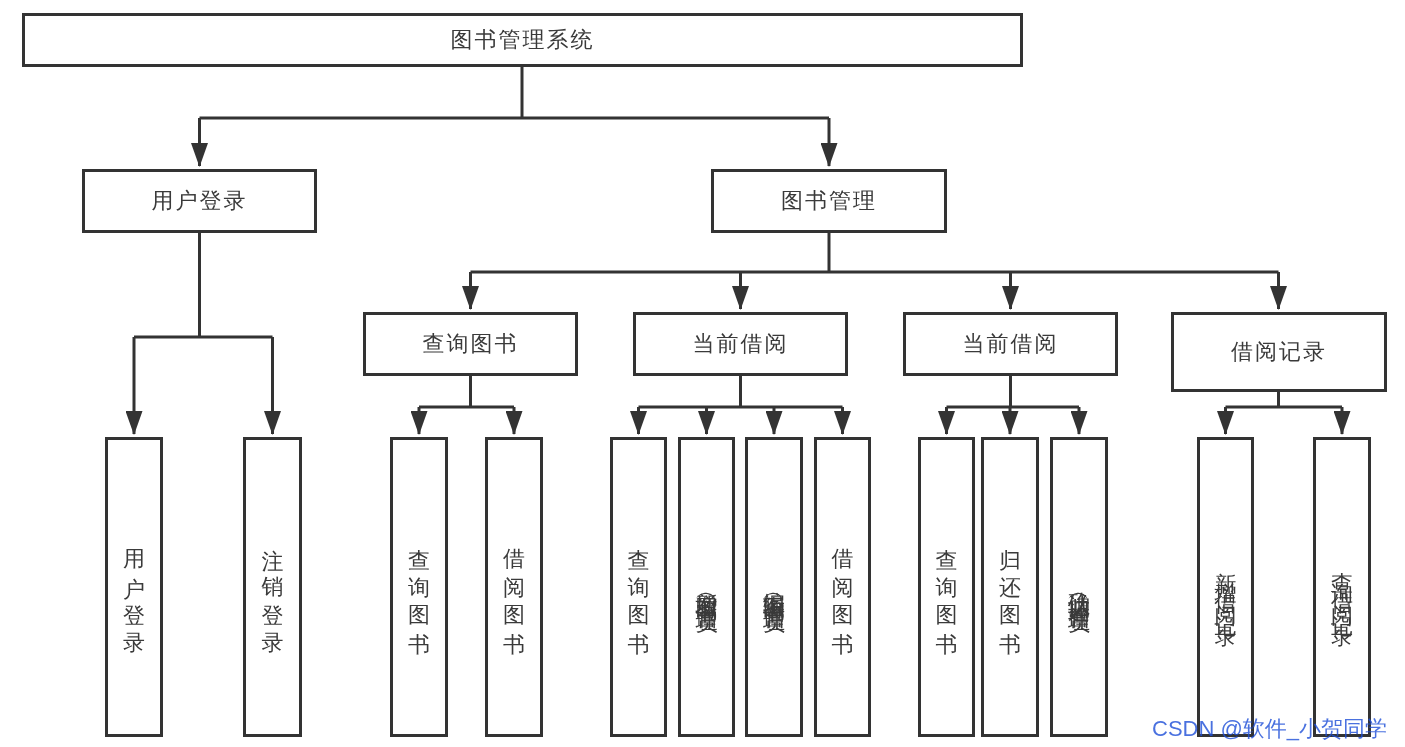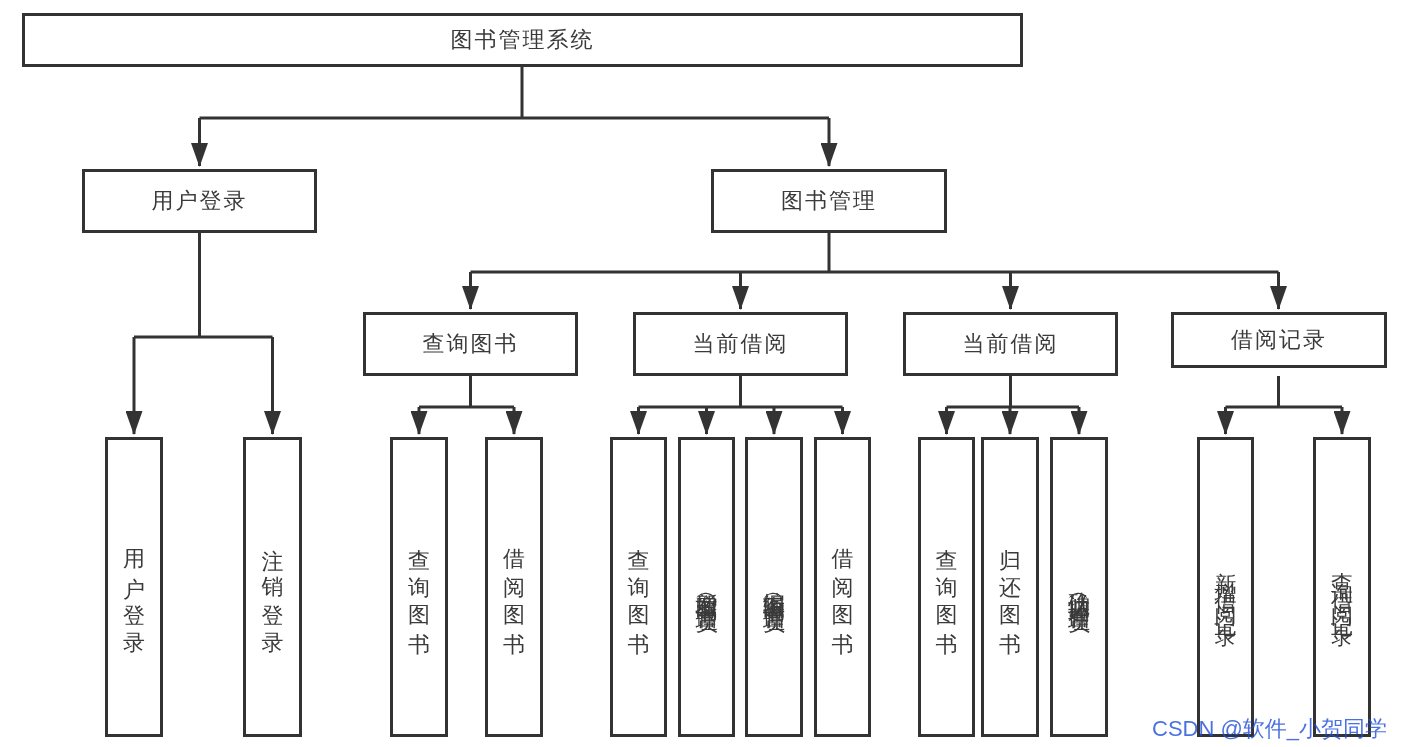--- a/index.html
+++ b/index.html
@@ -93,21 +93,21 @@
 
   <div class="node node-h" style="left:363px;top:312px;width:215px;height:64px;">
     <span>查询图书</span>
   </div>
   <div class="node node-h" style="left:633px;top:312px;width:215px;height:64px;">
     <span>当前借阅</span>
   </div>
   <div class="node node-h" style="left:903px;top:312px;width:215px;height:64px;">
     <span>当前借阅</span>
   </div>
-  <div class="node node-h" style="left:1171px;top:312px;width:216px;height:56px;">
+  <div class="node node-h" style="left:1171px;top:312px;width:216px;height:80px;">
     <span>借阅记录</span>
   </div>
 
   <div class="node node-v v-short" style="left:105px;top:437px;width:58px;height:300px;">
     <span>用户登录</span>
   </div>
   <div class="node node-v v-short" style="left:243px;top:437px;width:59px;height:300px;">
     <span>注销登录</span>
   </div>
 

